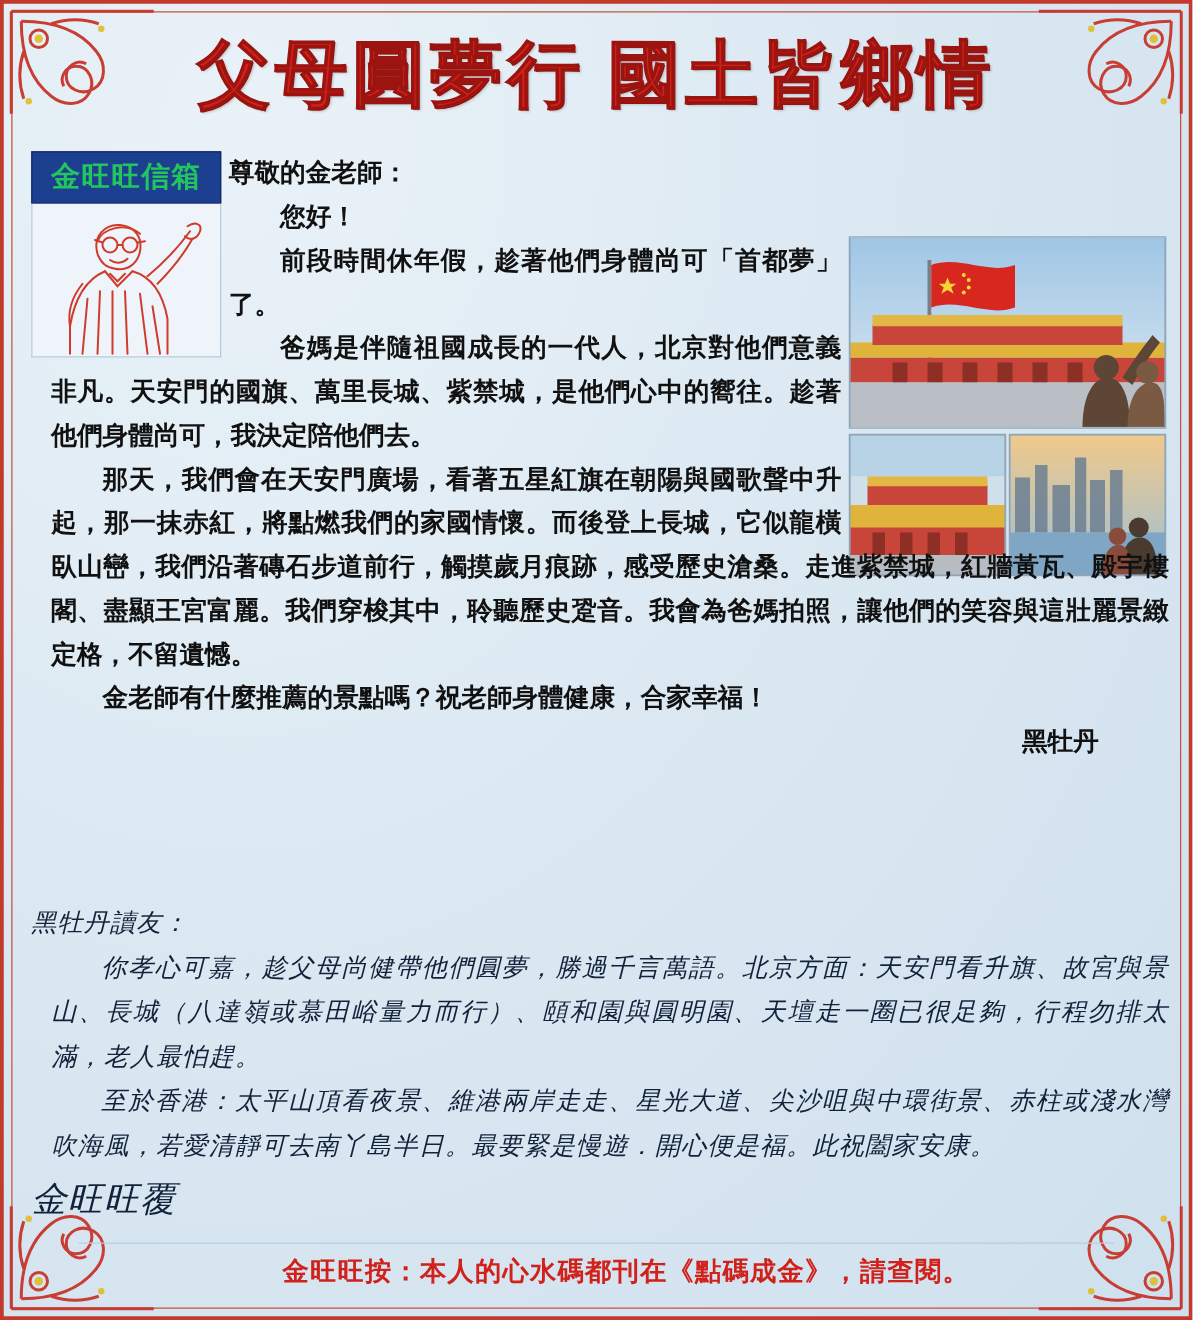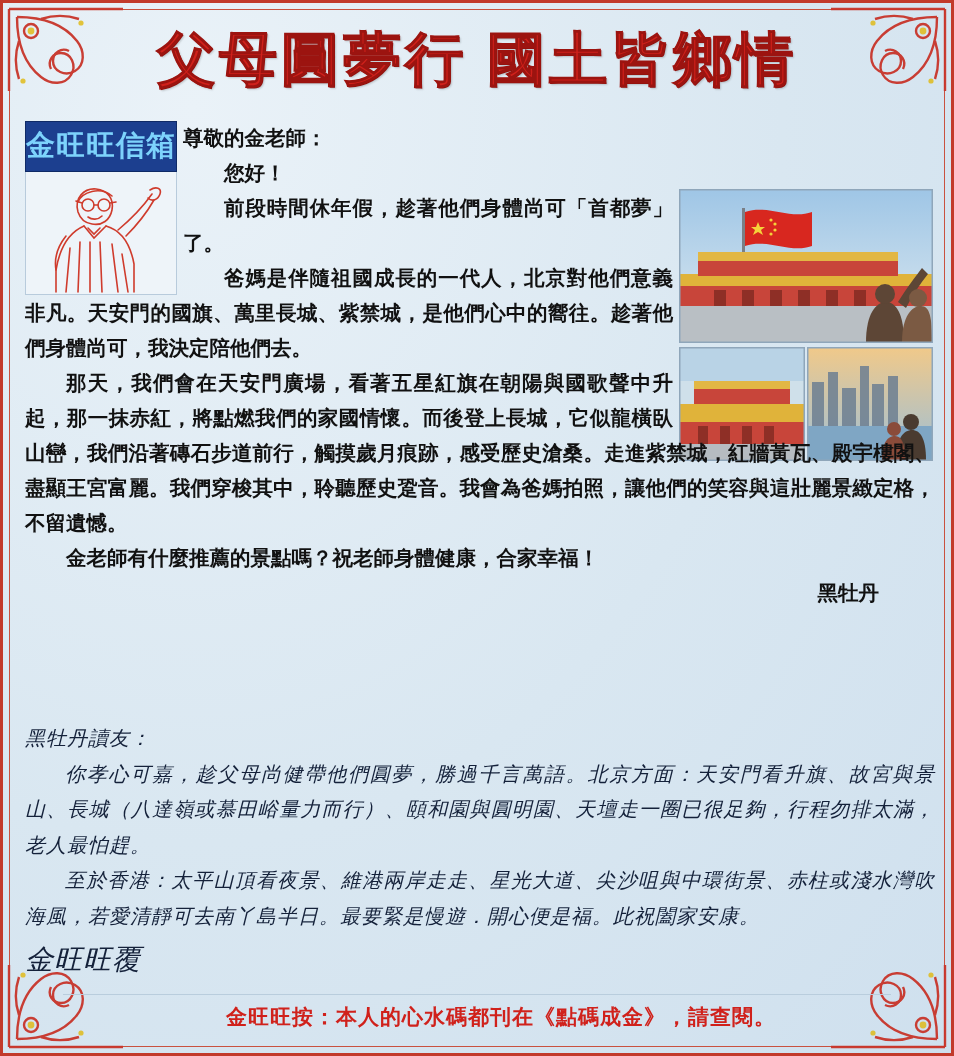--- a/index.html
+++ b/index.html
@@ -29,39 +29,39 @@
   .corner svg{width:100%;height:100%;display:block;}
   .c-tl{top:4px;left:4px;}
   .c-tr{top:4px;right:4px;transform:scaleX(-1);}
   .c-bl{bottom:4px;left:4px;transform:scaleY(-1);}
   .c-br{bottom:4px;right:4px;transform:scale(-1,-1);}
 
   
   .headline{
     position:absolute;top:18px;left:0;right:0;
     text-align:center;
-    font-family:Liberation Sans, sans-serif;
+    font-family:Liberation Serif, serif;
     font-weight:bold;
     font-size:58px;
     letter-spacing:4px;
     color:#d0211b;
     text-shadow:1px 1px 0 #8d120d, 2px 2px 2px rgba(0,0,0,.18);
     -webkit-text-stroke:1px #9c1410;
   }
 
   
   .logo-box{
     position:absolute;left:22px;top:118px;width:152px;
   }
   .logo-title{
     background:#1c3f8f;
-    color:#7dd3fc;
+    color:#22c55e;
     font-family:"DejaVu Serif","Liberation Serif",serif;
     font-weight:bold;
-    font-size:29px;
+    font-size:23px;
     text-align:center;
     letter-spacing:1px;
     padding:4px 0 5px;
     border:1px solid #0f2a66;
   }
   .logo-art{
     height:122px;background:#eef4f9;border:1px solid #b8cbdc;border-top:none;
     position:relative;overflow:hidden;
   }
   .logo-art svg{position:absolute;left:0;top:0;}
@@ -78,21 +78,21 @@
     position:absolute;
     left:22px;top:118px;width:910px;
     font-family:"DejaVu Serif","Liberation Serif",serif;
     color:#111;
     font-size:20.5px;
     line-height:35px;
     text-align:justify;
     font-weight:bold;
   }
   .letter p{margin:0;}
-  .indent2{text-indent:2em;}
+  .indent2{text-indent:2em;padding-left:16px;}
   
   .float-logo{float:left;width:158px;height:158px;}
   .float-photo{float:right;width:262px;height:282px;shape-outside:inset(0);}
   .sign{
     text-align:right;padding-right:56px;
   }
 
   
   .reply{
     position:absolute;left:22px;top:718px;width:910px;

